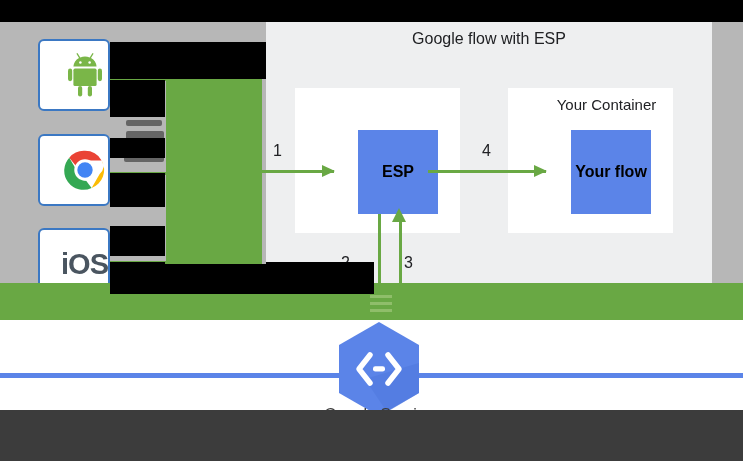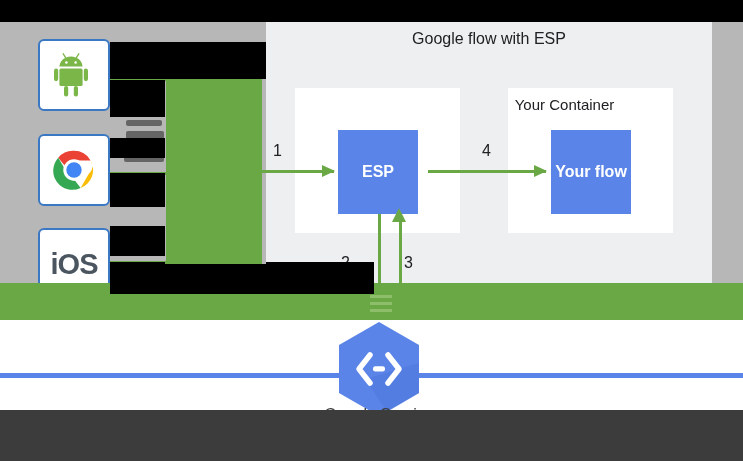--- a/index.html
+++ b/index.html
@@ -36,46 +36,46 @@
   #sm3{left:126px;top:131px;width:38px;height:11px;}
   #sm4{left:124px;top:150px;width:40px;height:12px;}
   #sm5{left:124px;top:162px;width:20px;height:4px;background:#b7b7b7;}
 
   
   #green-slab{position:absolute;left:166px;top:79px;width:96px;height:185px;background:#69a844;}
 
   
   .tile{position:absolute;width:68px;height:68px;background:#ffffff;
         border:2px solid #3b78c3;border-radius:6px;
-        display:flex;align-items:center;justify-content:center;}
+        display:flex;align-items:center;justify-content:flex-end;}
   #tile-android{left:38px;top:39px;}
   #tile-chrome{left:38px;top:134px;}
   #tile-ios{left:38px;top:228px;}
   #ios-text{font-weight:bold;font-size:29px;color:#4a5560;letter-spacing:-1px;}
 
   
   .stub{position:absolute;height:3px;background:#69a844;}
   #stub-android{left:108px;top:78px;width:60px;}
   #stub-chrome{left:108px;top:172px;width:60px;}
   #stub-ios{left:108px;top:261px;width:60px;}
 
   
   #panel-title{position:absolute;left:266px;top:30px;width:446px;
                text-align:center;font-size:16px;color:#202124;}
   .container-box{position:absolute;background:#ffffff;}
   #esp-container{left:295px;top:88px;width:165px;height:145px;}
   #your-container{left:508px;top:88px;width:165px;height:145px;}
   .container-label{position:absolute;width:165px;text-align:center;
                    font-size:15px;color:#202124;top:96px;}
   #esp-container-label{left:295px;}
-  #your-container-label{left:482px;}
+  #your-container-label{left:524px;}
 
   .blue-box{position:absolute;background:#5b84e8;display:flex;
             align-items:center;justify-content:center;text-align:center;
-            color:#ffffff;font-weight:bold;font-size:16px;line-height:1.15;}
+            color:#000000;font-weight:bold;font-size:16px;line-height:1.15;margin-left:20px;}
   #esp-box{left:338px;top:130px;width:80px;height:84px;}
   #your-code-box{left:551px;top:130px;width:80px;height:84px;}
 
   
   .harrow{position:absolute;height:3px;background:#69a844;}
   .harrow::after{content:"";position:absolute;right:-1px;top:-5px;
                  border-left:13px solid #69a844;
                  border-top:6.5px solid transparent;
                  border-bottom:6.5px solid transparent;}
   #arrow-1{left:262px;top:170px;width:72px;}

